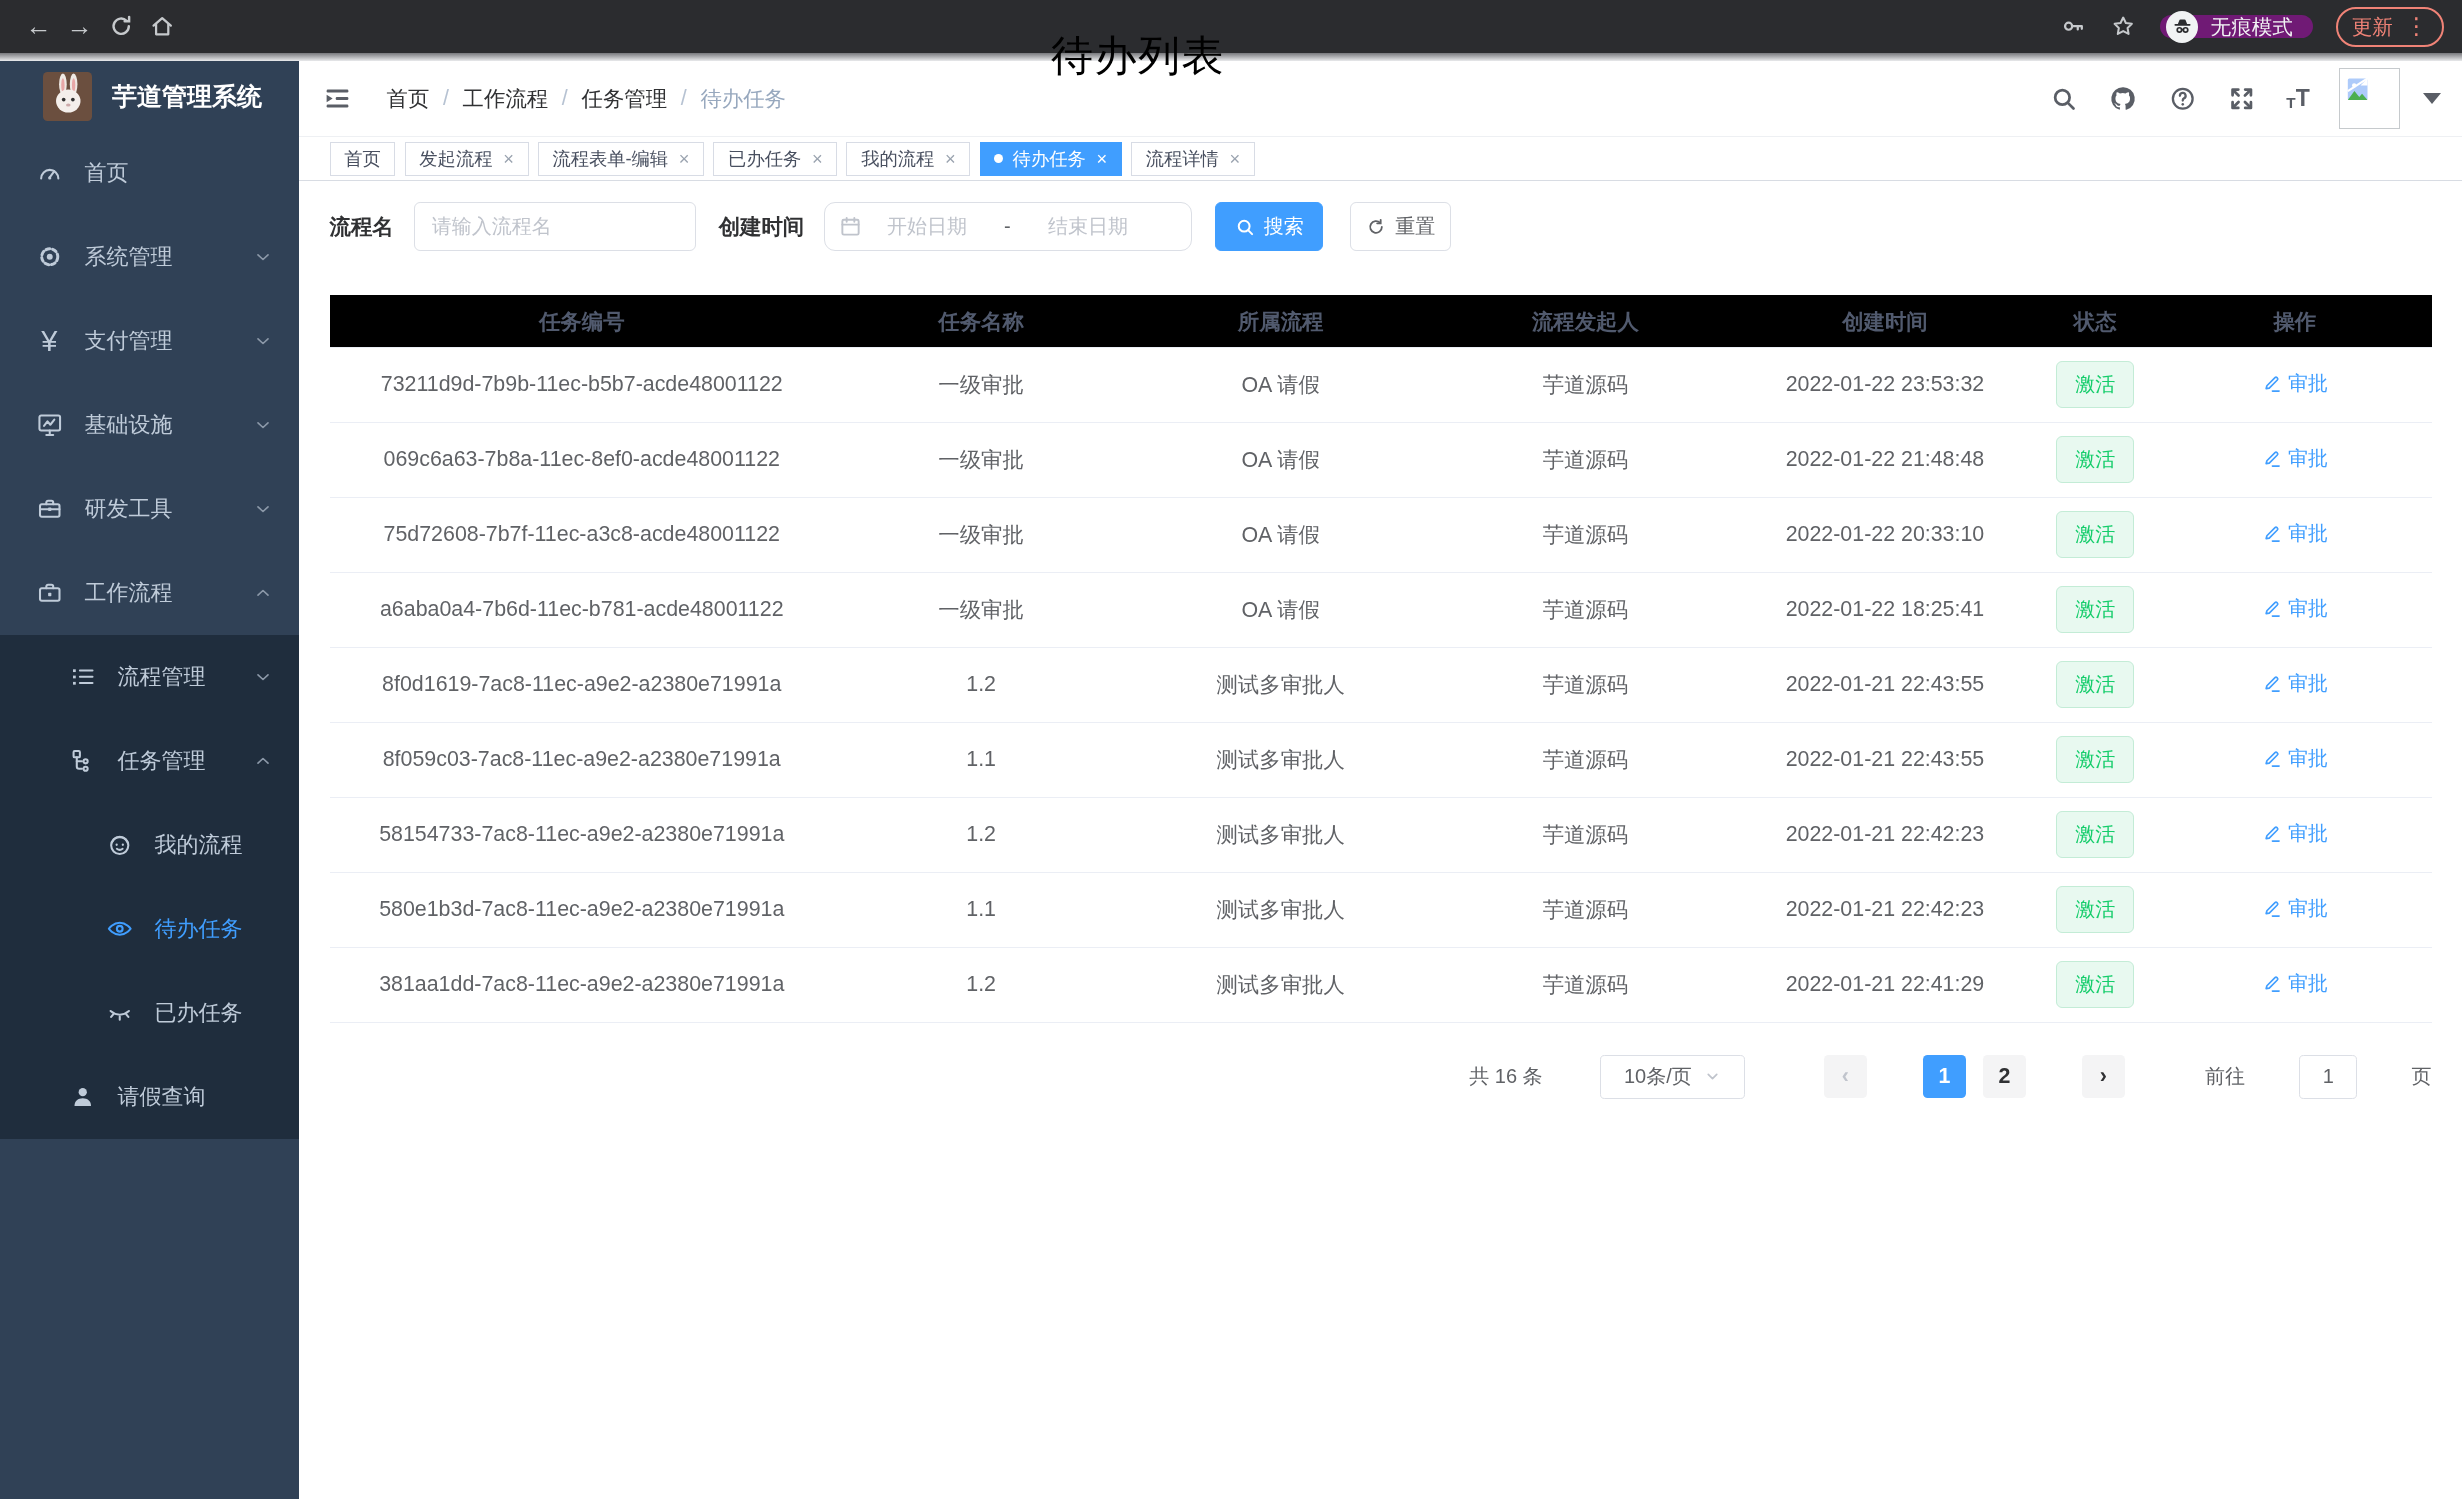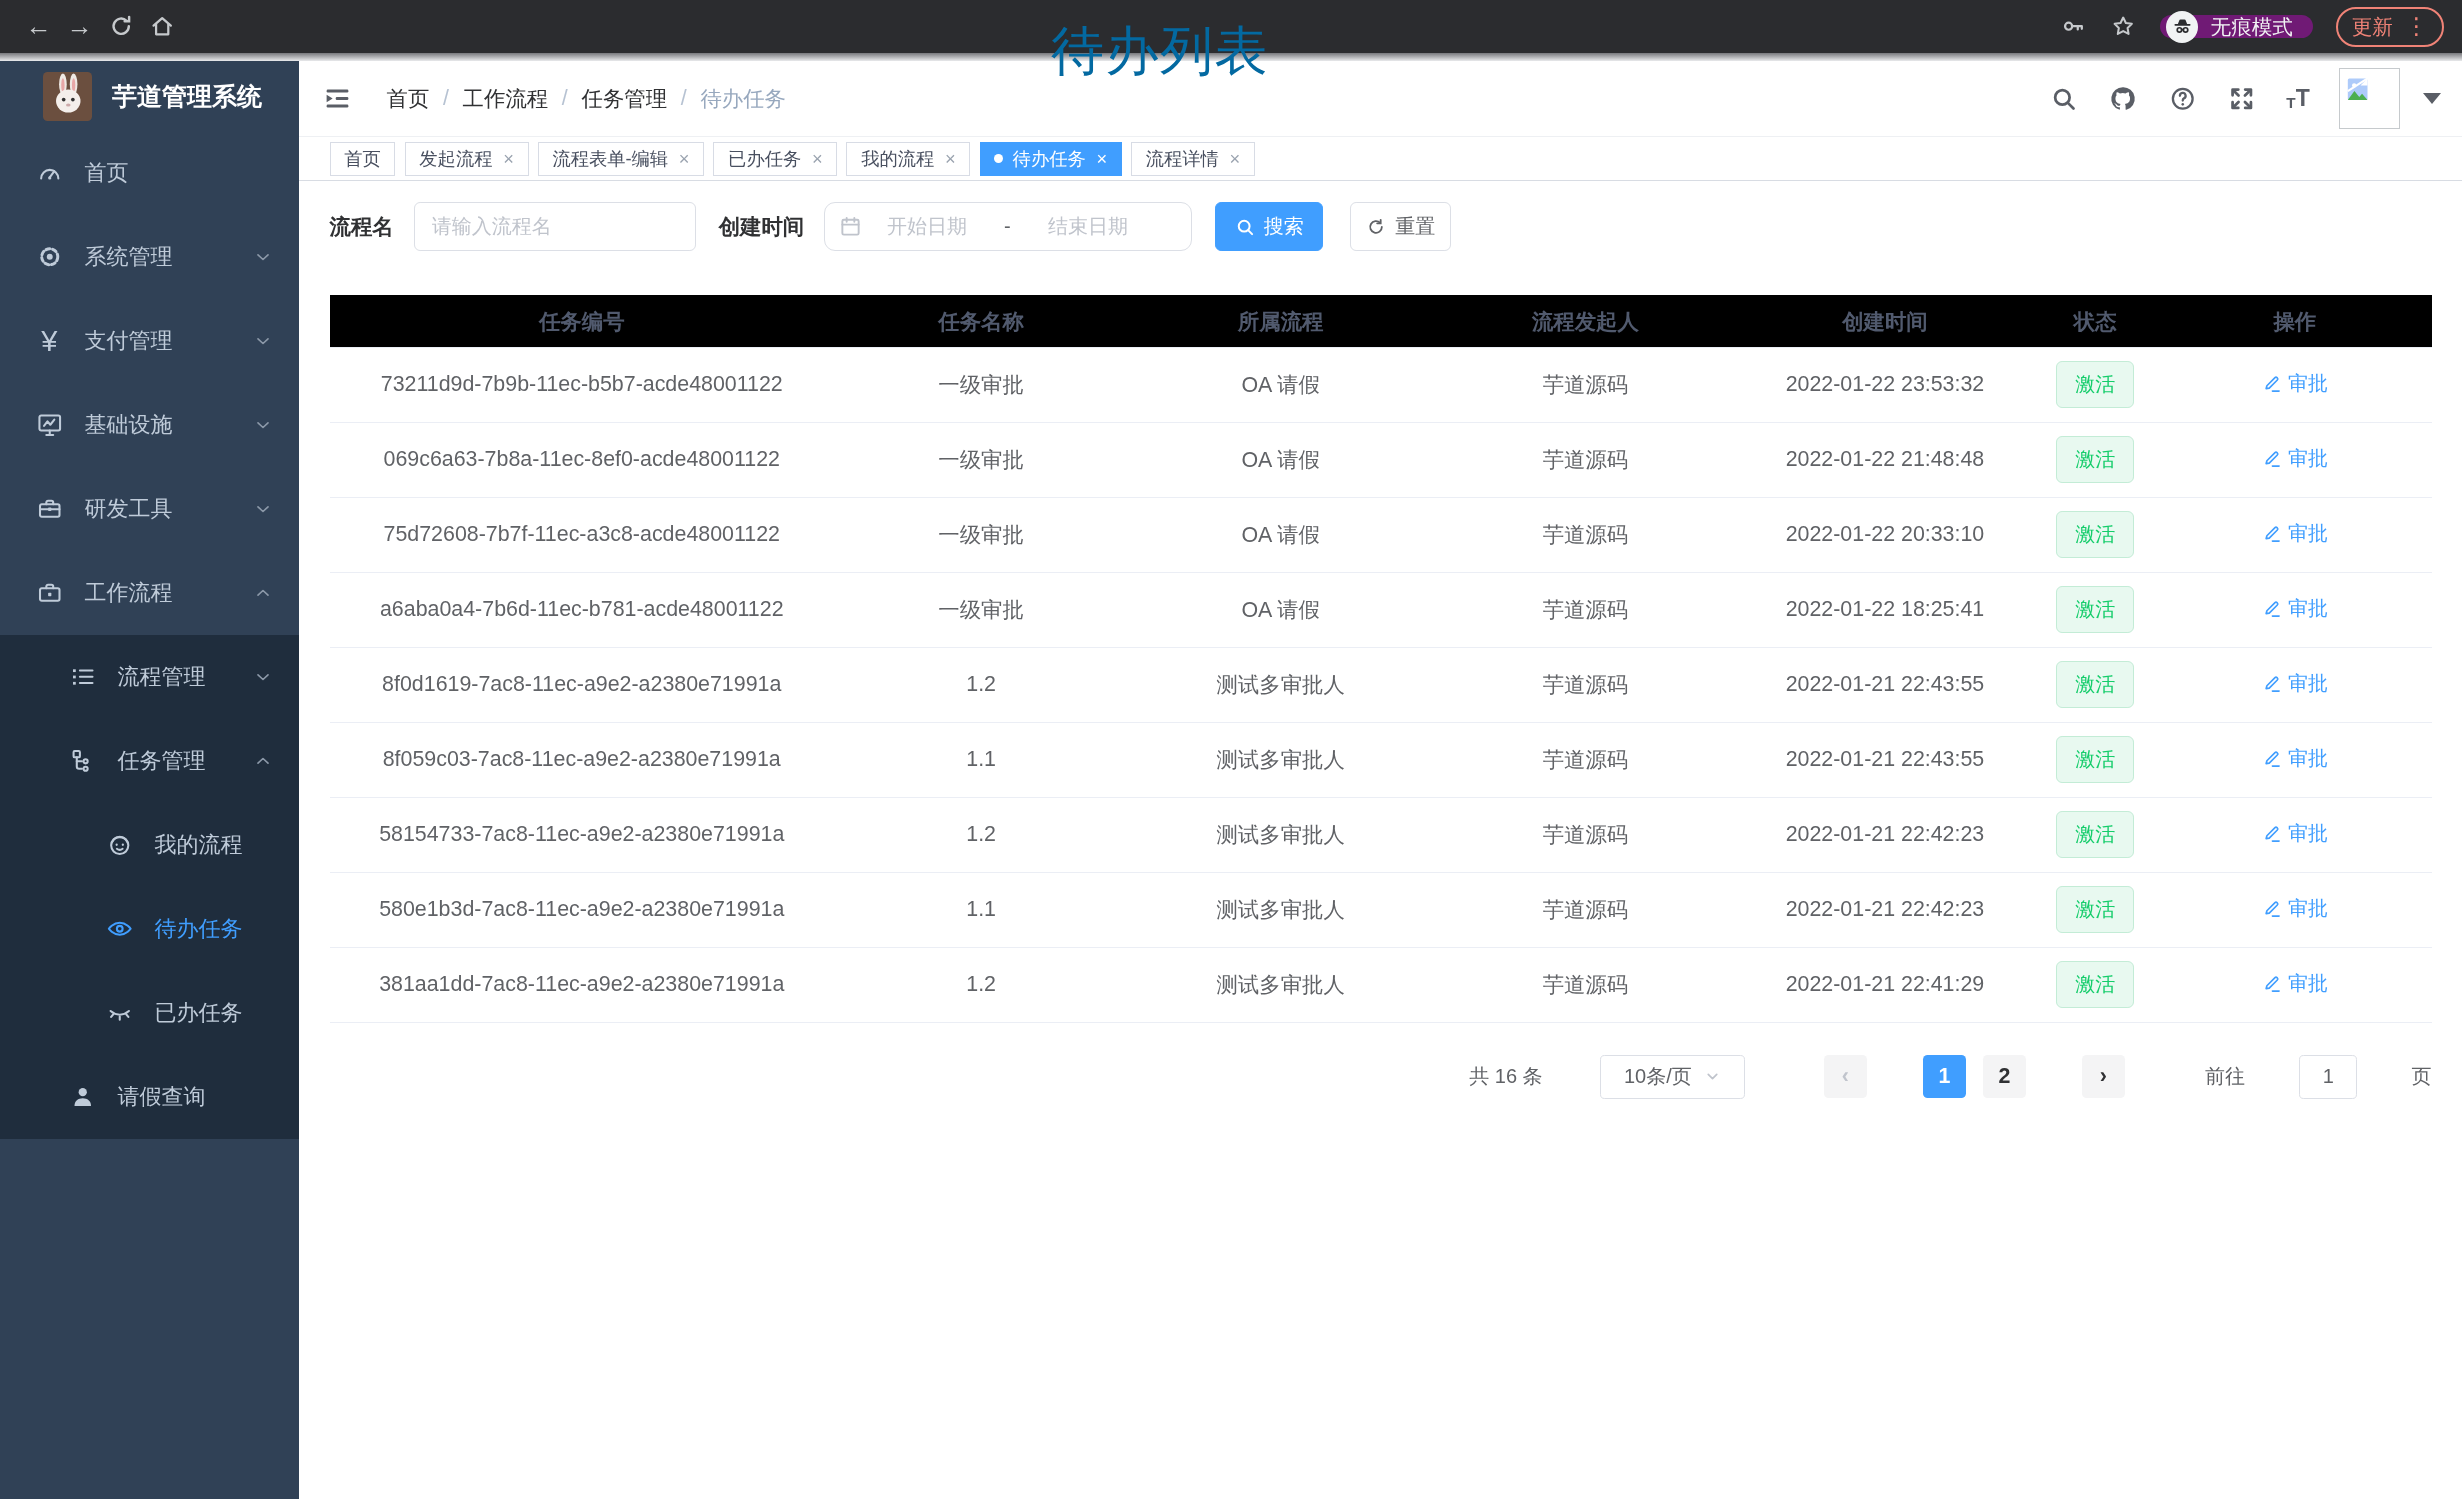--- a/index.html
+++ b/index.html
@@ -26,21 +26,21 @@
   .incog-circle svg { width:23px; height:23px; }
   .incog-label { color:#f1f3f4; font-size:20.6px; white-space:nowrap; }
   .update-pill { height:40px; border:2.3px solid #f08377; border-radius:21.4px; display:flex; align-items:center; gap:12.2px; padding:0 13.7px; }
   .update-label { color:#f08377; font-size:20.6px; white-space:nowrap; }
   .kebab { color:#f08377; font-size:23px; line-height:1; letter-spacing:0; }
 
   
   .chrome-shadow { position:absolute; top:53px; left:0; width:100%; height:7.6px; background:linear-gradient(#77787c,#e9eaec); z-index:4; }
 
   
-  .annotation { position:absolute; left:1051px; top:16px; font-size:53px; font-weight:500; color:#0369a1; z-index:9; letter-spacing:1.5px; white-space:nowrap; }
+  .annotation { position:absolute; left:1051px; top:28px; font-size:42px; font-weight:500; color:#000000; z-index:9; letter-spacing:1.5px; white-space:nowrap; }
 
   
   .app { position:absolute; top:61px; left:0; right:0; bottom:0; display:flex; }
 
   
   .sidebar { width:299px; background:#304156; height:100%; flex:0 0 auto; overflow:hidden; }
   .logo-row { height:70px; display:flex; align-items:center; padding-left:43px; gap:20px; }
   .logo-img { width:49px; height:49px; border-radius:4.6px; overflow:hidden; flex:0 0 auto; }
   .logo-title { color:#fff; font-size:25px; font-weight:600; white-space:nowrap; }
   .menu { }

